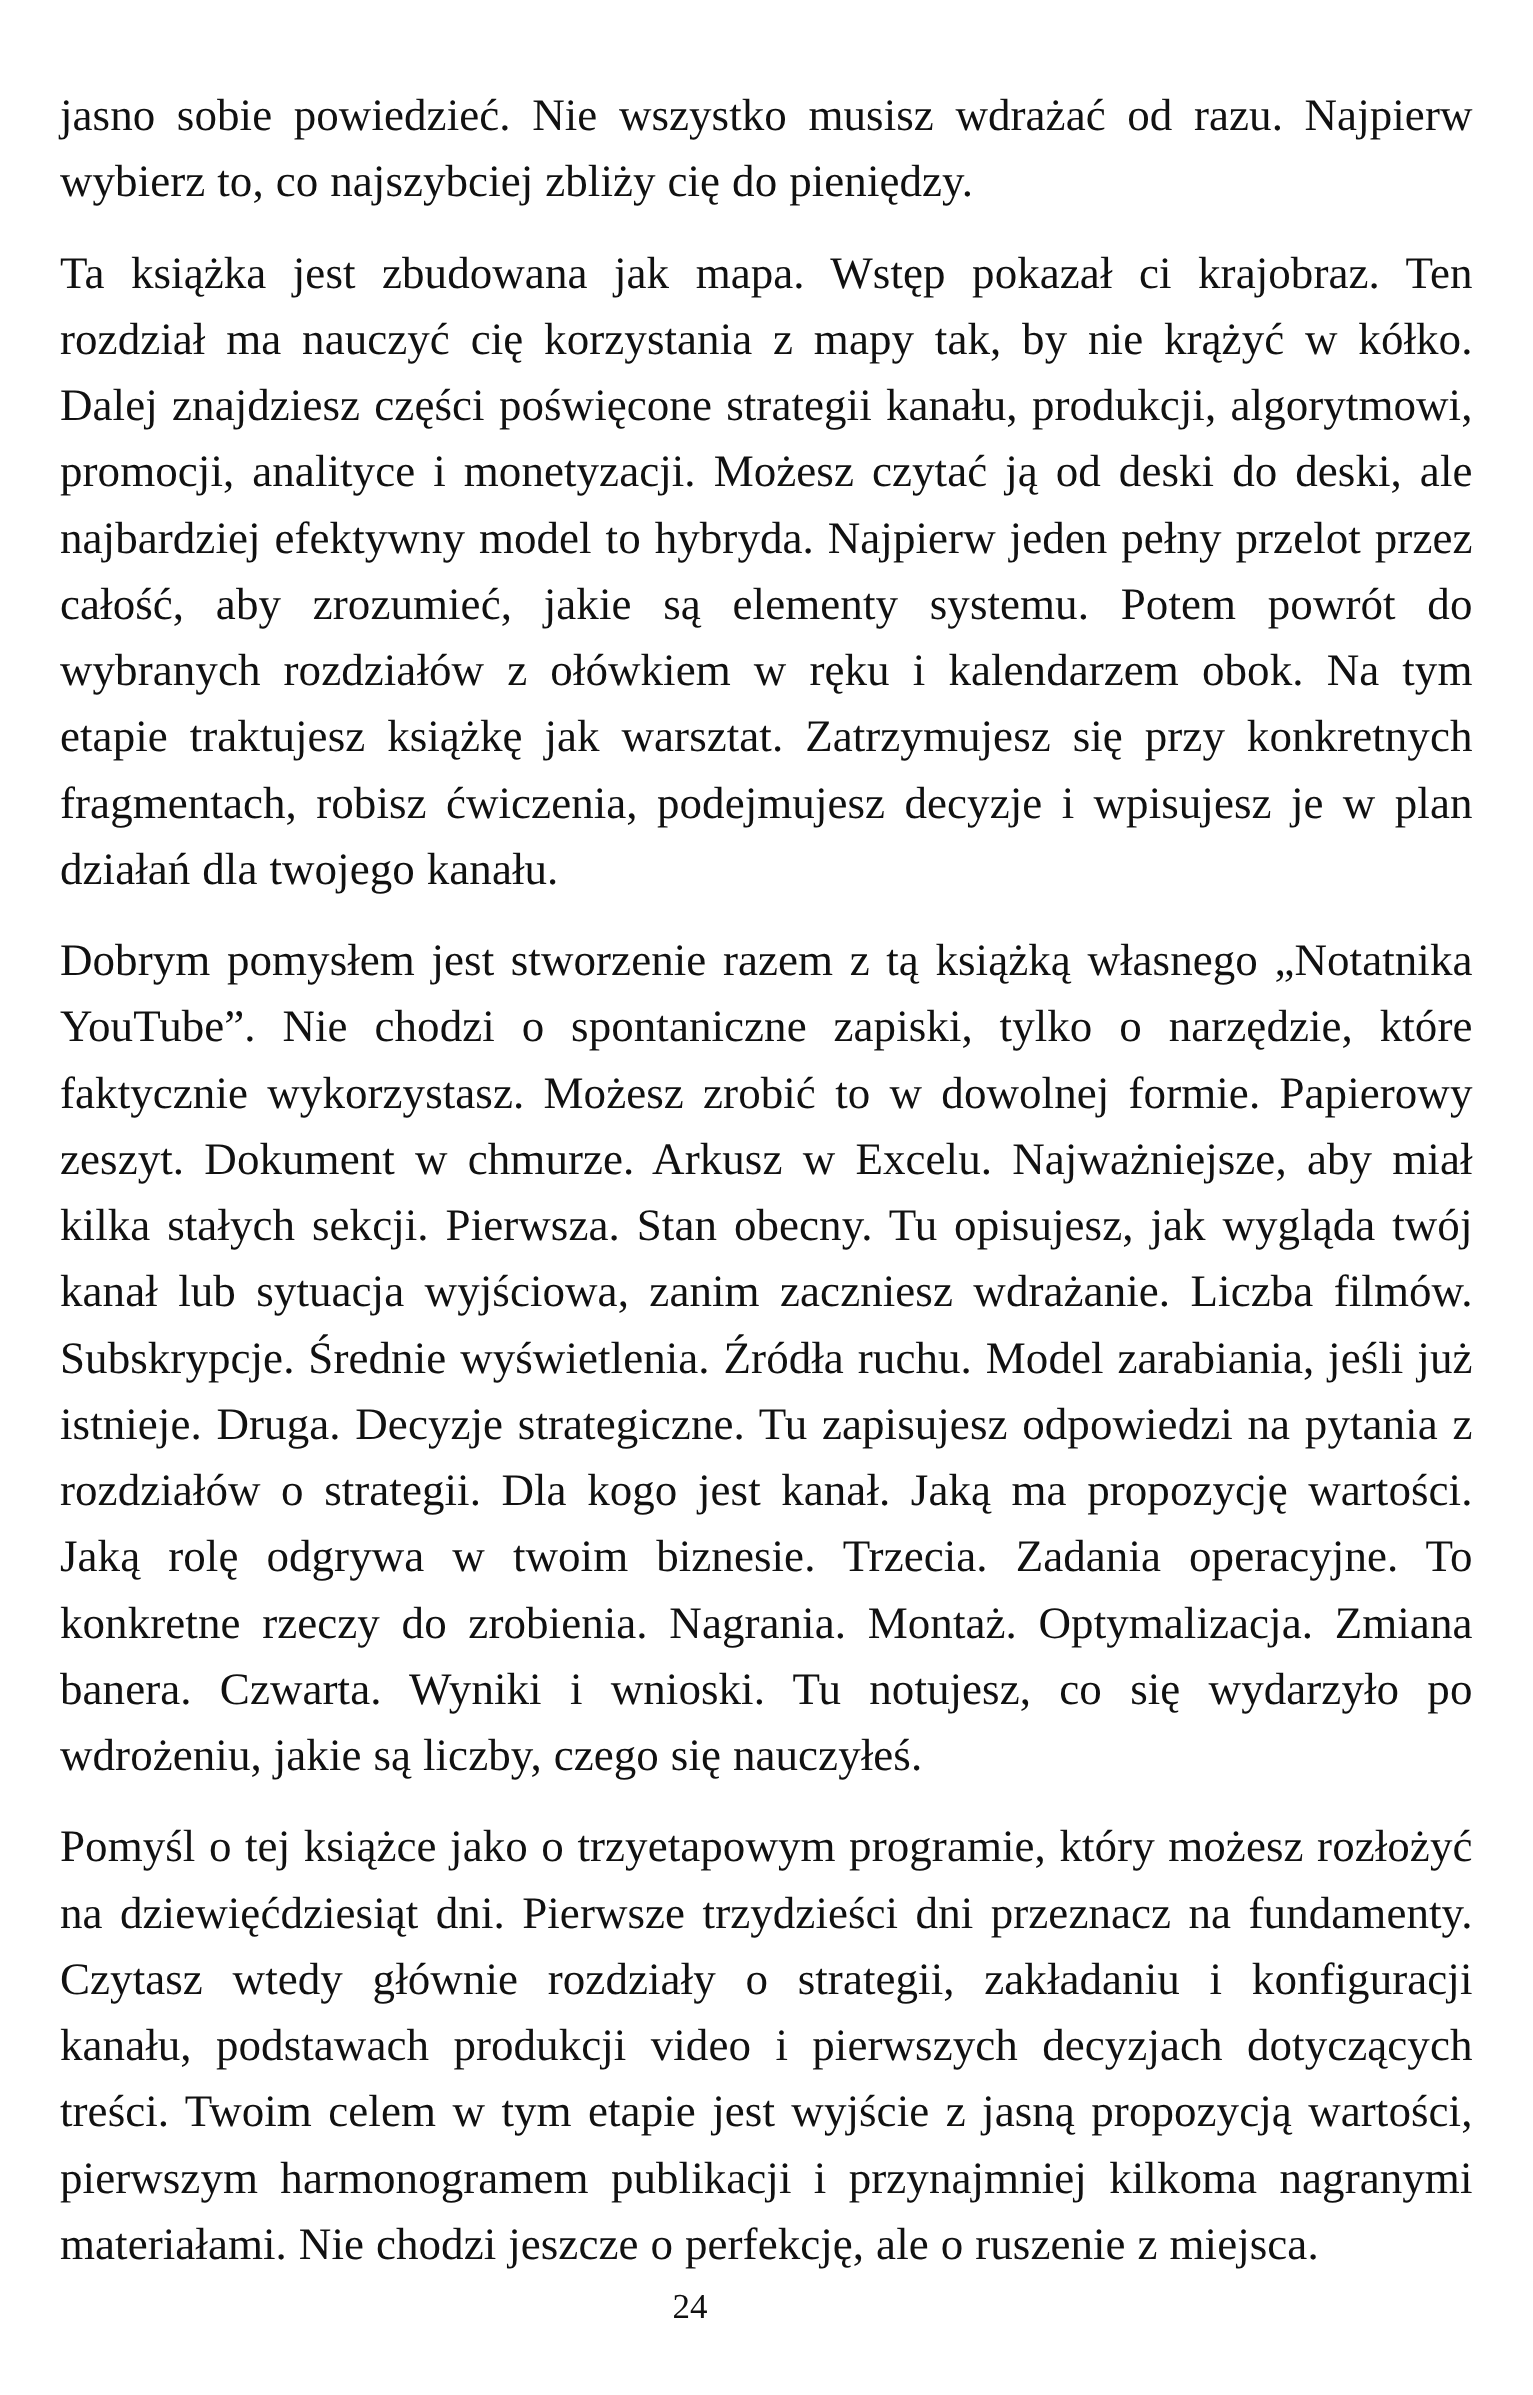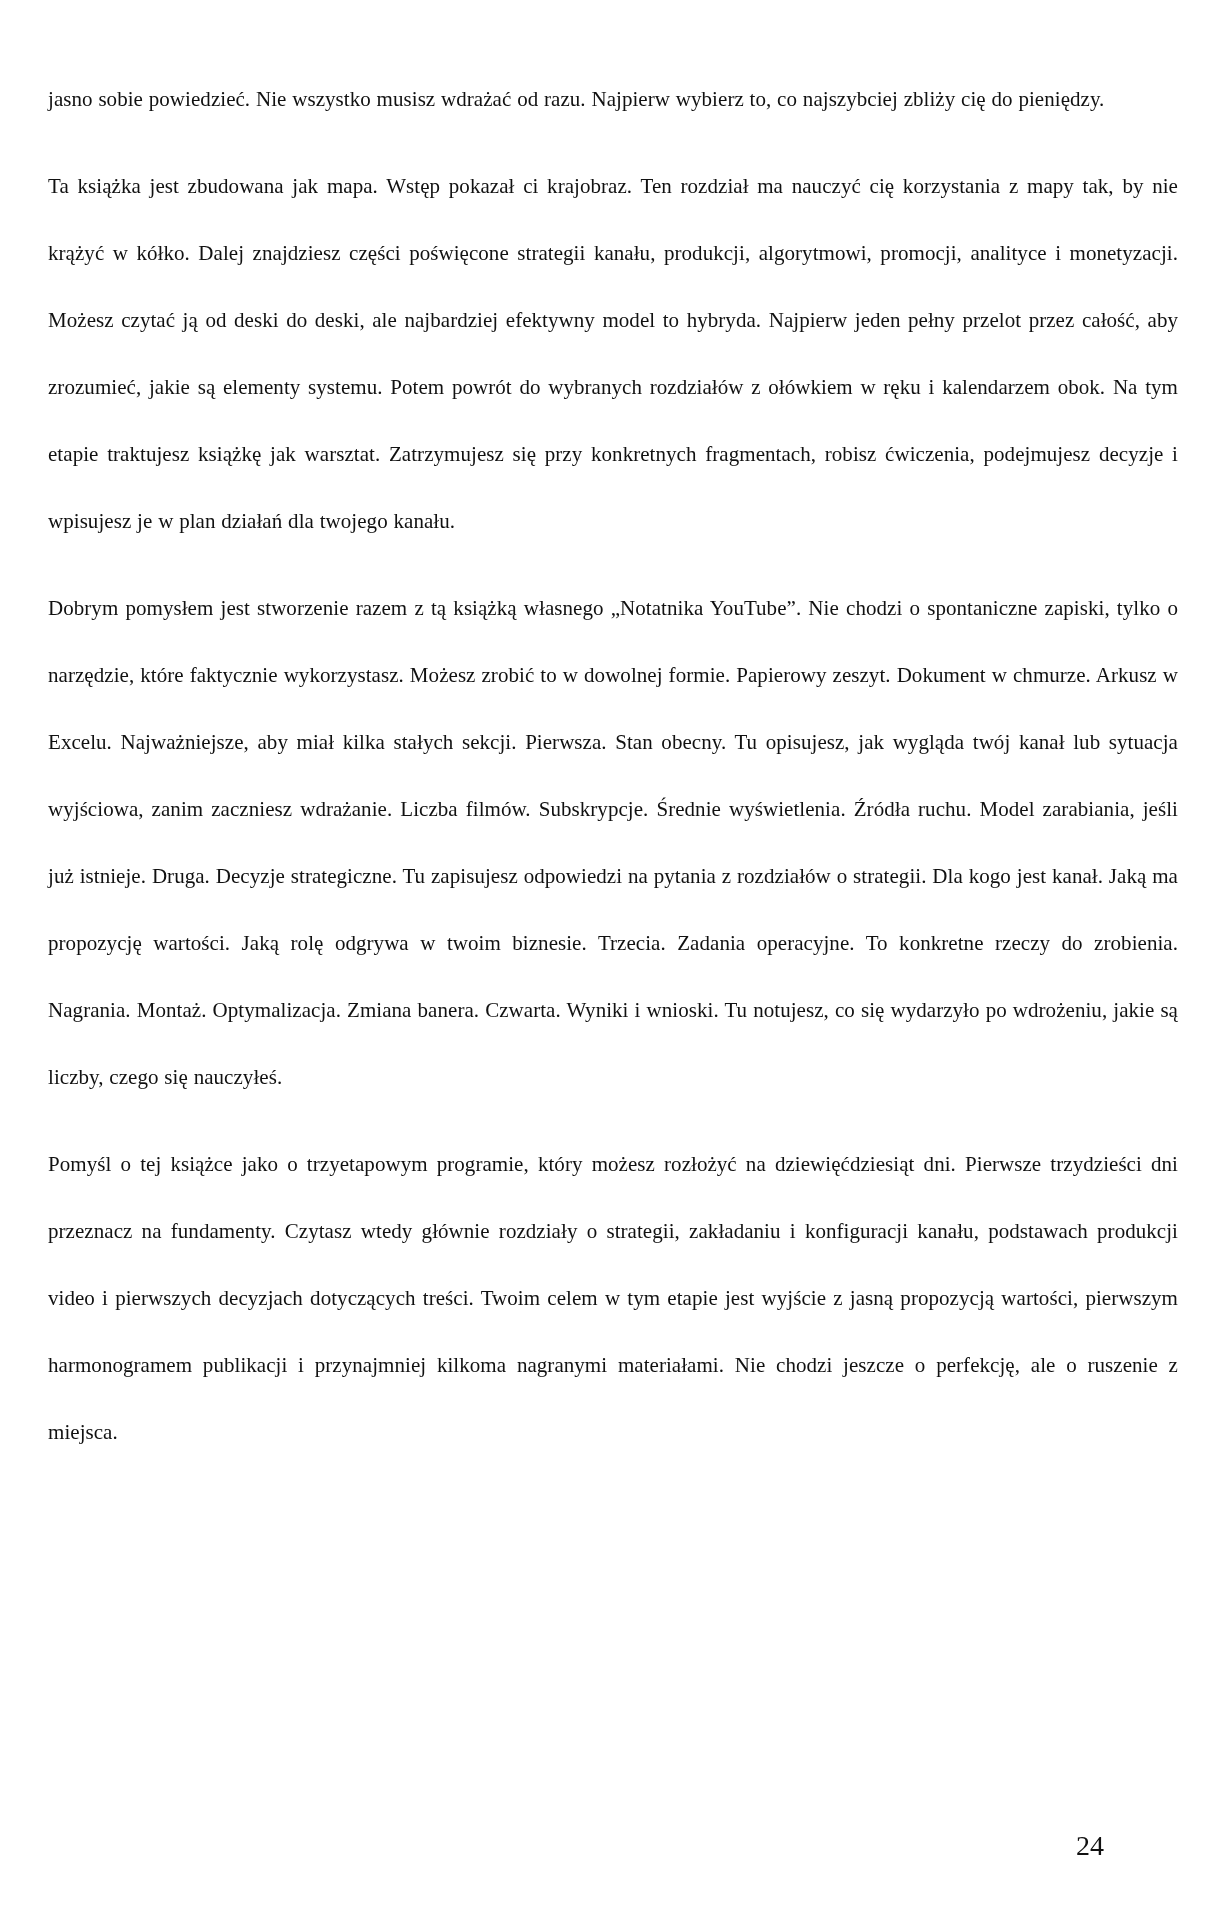--- a/index.html
+++ b/index.html
@@ -16,32 +16,32 @@
       font-family: "Liberation Serif", "DejaVu Serif", serif;
     }
     .page {
       position: absolute;
       left: 48px;
       top: 66px;
       width: 1130px;
     }
     .para {
       margin: 0 0 20px 0;
-      font-size: 21px;
-      line-height: 67px;
+      font-size: 36px;
+      line-height: 53px;
       text-align: justify;
       letter-spacing: 0.05px;
       word-spacing: 0.5px;
     }
     .page-number {
       position: absolute;
       left: 0;
       width: 1104px;
       top: 1826px;
-      text-align: right;
+      text-align: center;
       font-size: 28px;
       line-height: 40px;
     }
   </style>
 </head>
 <body>
 
 <div class="page">
   <p class="para">jasno sobie powiedzieć. Nie wszystko musisz wdrażać od razu. Najpierw wybierz to, co najszybciej zbliży cię do pieniędzy.</p>
   <p class="para">Ta książka jest zbudowana jak mapa. Wstęp pokazał ci krajobraz. Ten rozdział ma nauczyć cię korzystania z mapy tak, by nie krążyć w kółko. Dalej znajdziesz części poświęcone strategii kanału, produkcji, algorytmowi, promocji, analityce i monetyzacji. Możesz czytać ją od deski do deski, ale najbardziej efektywny model to hybryda. Najpierw jeden pełny przelot przez całość, aby zrozumieć, jakie są elementy systemu. Potem powrót do wybranych rozdziałów z ołówkiem w ręku i kalendarzem obok. Na tym etapie traktujesz książkę jak warsztat. Zatrzymujesz się przy konkretnych fragmentach, robisz ćwiczenia, podejmujesz decyzje i wpisujesz je w plan działań dla twojego kanału.</p>

